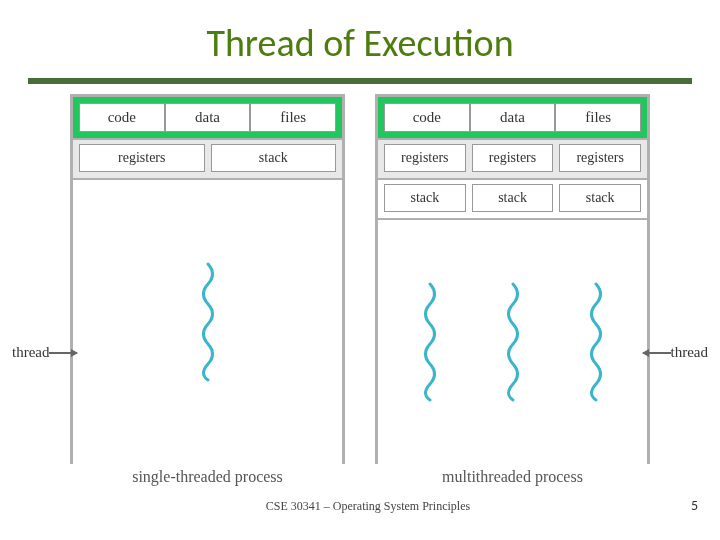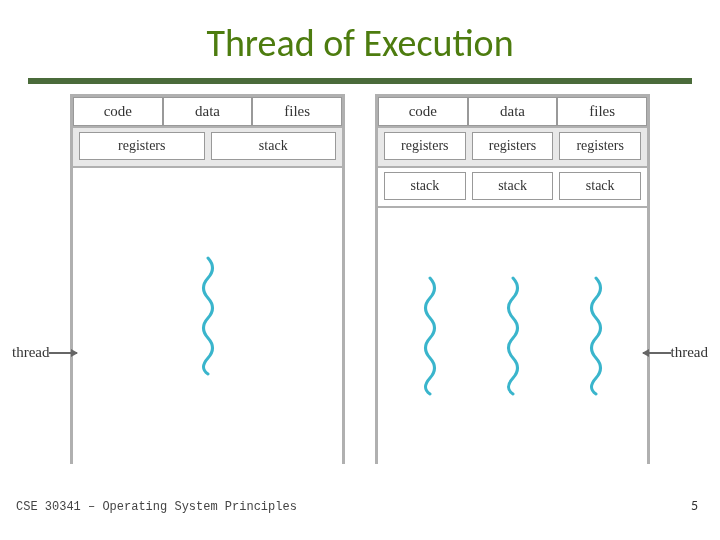--- a/index.html
+++ b/index.html
@@ -37,20 +37,21 @@
     border-top: 3px solid #b0b0b0;
     border-left: 3px solid #b0b0b0;
     border-right: 3px solid #b0b0b0;
     background: #fff;
     display: flex;
     flex-direction: column;
     height: 370px;
   }
   .header-row {
     display: flex;
+    padding: 6px;
     background: #22c55e;
     border-bottom: 2px solid #b0b0b0;
   }
   .header-cell {
     flex: 1;
     border: 1.5px solid #999;
     background: #fff;
     text-align: center;
     padding: 5px 2px;
     font-size: 15px;
@@ -146,22 +147,22 @@
     flex: 1;
     text-align: center;
     font-size: 16px;
     color: #555;
   }
   .footer {
     position: absolute;
     bottom: 26px;
     left: 16px;
     right: 0;
-    text-align: left;
-    font-family: Liberation Mono, monospace;
+    text-align: center;
+    font-family: Liberation Serif, serif;
     font-size: 12px;
     color: #444;
   }
   .page-num {
     position: absolute;
     right: 22px;
     bottom: 26px;
     font-family: Calibri, Arial, sans-serif;
     font-size: 14px;
     color: #333;
@@ -234,17 +235,19 @@
   <div class="thread-label-right">
     <span class="arrow-line arrow-right">
         <span class="arrow-head"></span>
       </span>
     <span>thread</span>
   </div>
 
 </div>
 
 <div class="caption-row">
+  <div class="caption">single-threaded process</div>
   <div class="sep"></div>
+  <div class="caption">multithreaded process</div>
 </div>
 
 <div class="footer">CSE 30341 – Operating System Principles</div>
 <div class="page-num">5</div>
 
 </body></html>

